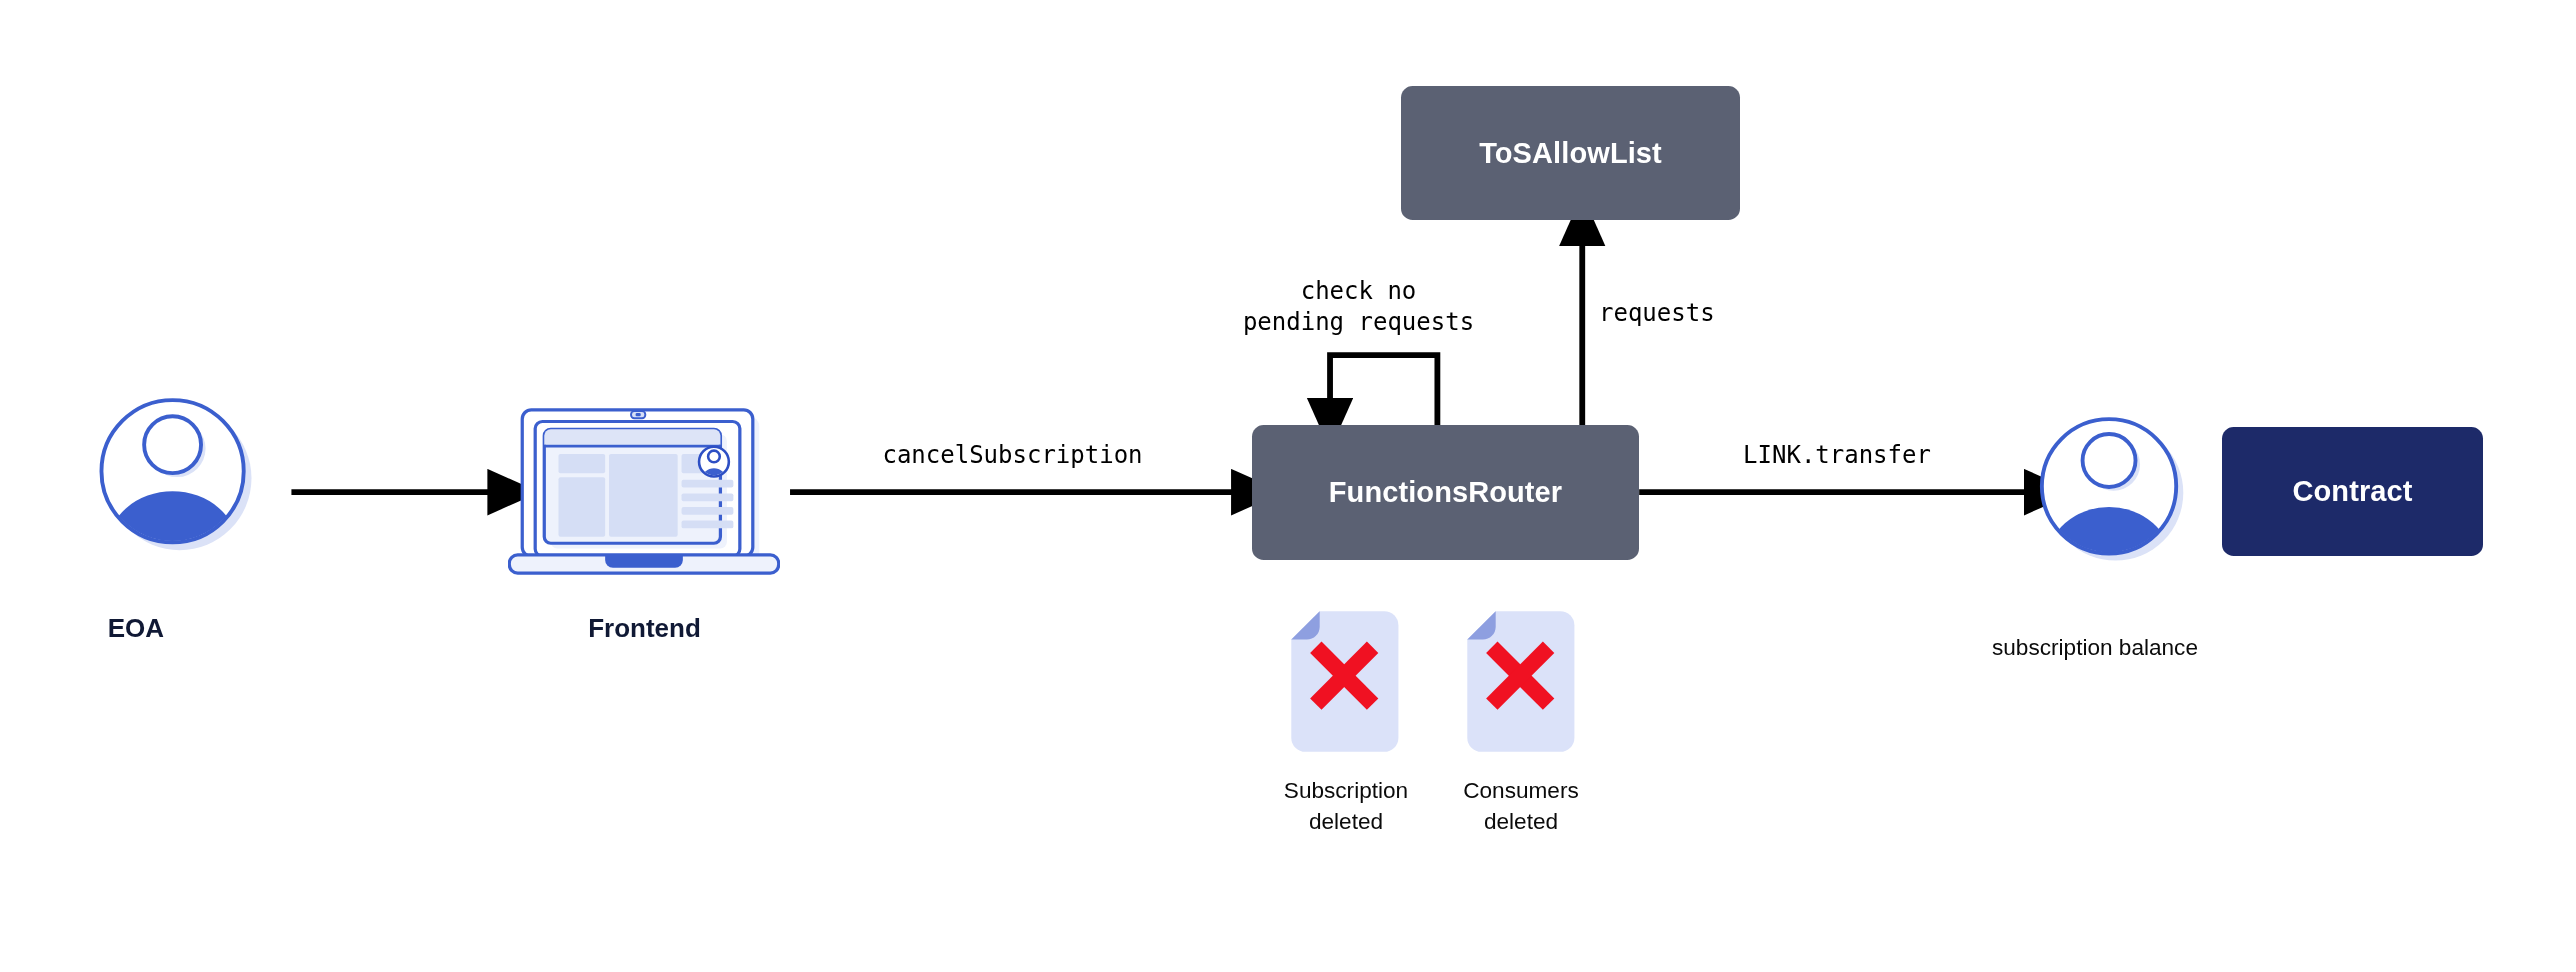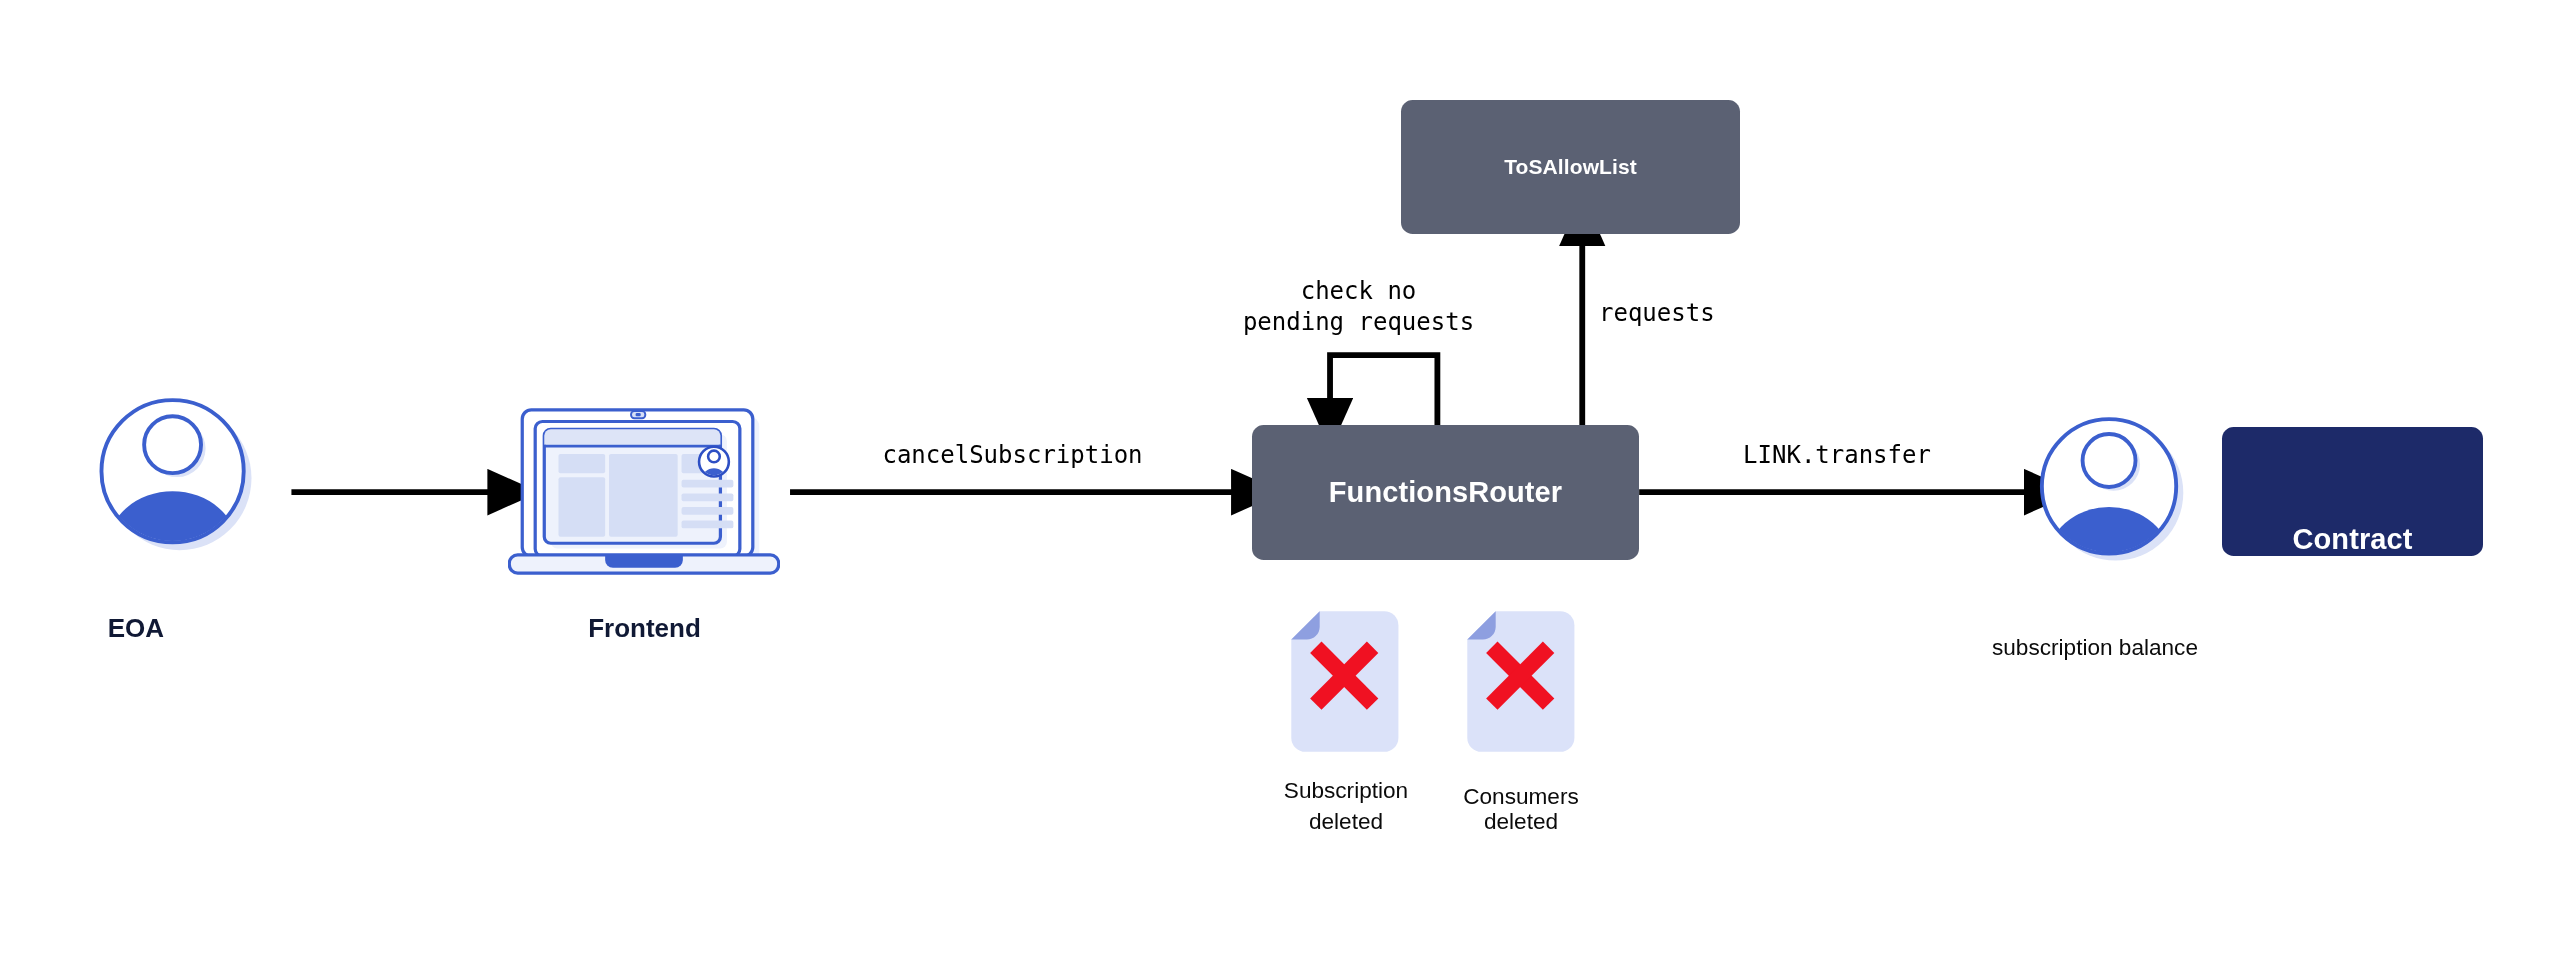--- a/index.html
+++ b/index.html
@@ -153,21 +153,21 @@
         <ellipse cx="318" cy="118" rx="18" ry="16" fill="#3b5fce"></ellipse>
       </g>
 
     <rect x="2" y="236" width="416" height="28" rx="13" fill="#eef2fc" stroke="#3b5fce" stroke-width="5"></rect>
     <path d="M150,236 h120 v8 a12,12 0 0 1 -12,12 h-96 a12,12 0 0 1 -12,-12 z" fill="#3b5fce"></path>
   </svg>
   <div class="caption-bold" style="left:528px;top:613px;width:233px;">Frontend</div>
 
   <div class="mono-label" style="left:851px;top:440px;width:323px;">cancelSubscription</div>
 
-  <div class="node-box node-grey" style="left:1401px;top:86px;width:339px;height:134px;font-size:21px;margin-top:14px;">
+  <div class="node-box node-grey" style="left:1401px;top:86px;width:339px;height:134px;font-size:29px;">
     <span>ToSAllowList</span>
   </div>
 
   <div class="mono-label" style="left:1599px;top:298px;width:194px;text-align:left;">requests</div>
 
   <div class="mono-label" style="left:1229px;top:276px;width:259px;">check no</div>
   <div class="mono-label" style="left:1229px;top:307px;width:259px;">pending requests</div>
 
   <div class="node-box node-grey" style="left:1252px;top:425px;width:387px;height:135px;font-size:29px;">
     <span>FunctionsRouter</span>
@@ -187,35 +187,35 @@
   <div class="caption-plain" style="left:1249px;top:807px;width:194px;">deleted</div>
 
   <svg class="icon-svg" style="left:1466px;top:611px;width:111px;height:141px;" viewBox="0 0 172 218">
     <path d="M46,0 H146 a22,22 0 0 1 22,22 V196 a22,22 0 0 1 -22,22 H24 a22,22 0 0 1 -22,-22 V44 Z" fill="#dbe2f9"></path>
     <path d="M46,0 V24 a20,20 0 0 1 -20,20 H2 Z" fill="#8e9fe0"></path>
     <g stroke="#f01122" stroke-width="25" stroke-linecap="butt">
       <line x1="40" y1="56" x2="128" y2="144"></line>
       <line x1="128" y1="56" x2="40" y2="144"></line>
     </g>
   </svg>
-  <div class="caption-plain" style="left:1424px;top:776px;width:194px;margin-top:6px;">Consumers</div>
+  <div class="caption-plain" style="left:1424px;top:776px;width:194px;">Consumers</div>
   <div class="caption-plain" style="left:1424px;top:807px;width:194px;">deleted</div>
 
   <svg class="icon-svg" style="left:2038px;top:414px;width:155px;height:155px;" viewBox="0 0 240 240">
     <circle cx="120" cy="122" r="105" fill="#dbe2f7"></circle>
     <circle cx="110" cy="112" r="104" fill="#ffffff" stroke="#3b5fce" stroke-width="6"></circle>
     <circle cx="117" cy="78" r="41" fill="#dbe2f7"></circle>
     <circle cx="110" cy="72" r="41" fill="#ffffff" stroke="#3b5fce" stroke-width="6"></circle>
     <clipPath id="linkClip">
         <circle cx="110" cy="112" r="102"></circle>
       </clipPath>
     <g clip-path="url(#linkClip)">
       <ellipse cx="110" cy="228" rx="96" ry="84" fill="#3b5fce"></ellipse>
     </g>
   </svg>
   <div class="caption-plain" style="left:1917px;top:633px;width:356px;">subscription balance</div>
 
-  <div class="node-box node-navy" style="left:2222px;top:427px;width:261px;height:129px;font-size:29px;align-items:flex-end;">
+  <div class="node-box node-navy" style="left:2222px;top:427px;width:261px;height:129px;font-size:29px;">
     <span>Contract</span>
   </div>
 
 </div>
 
 
 </body></html>

